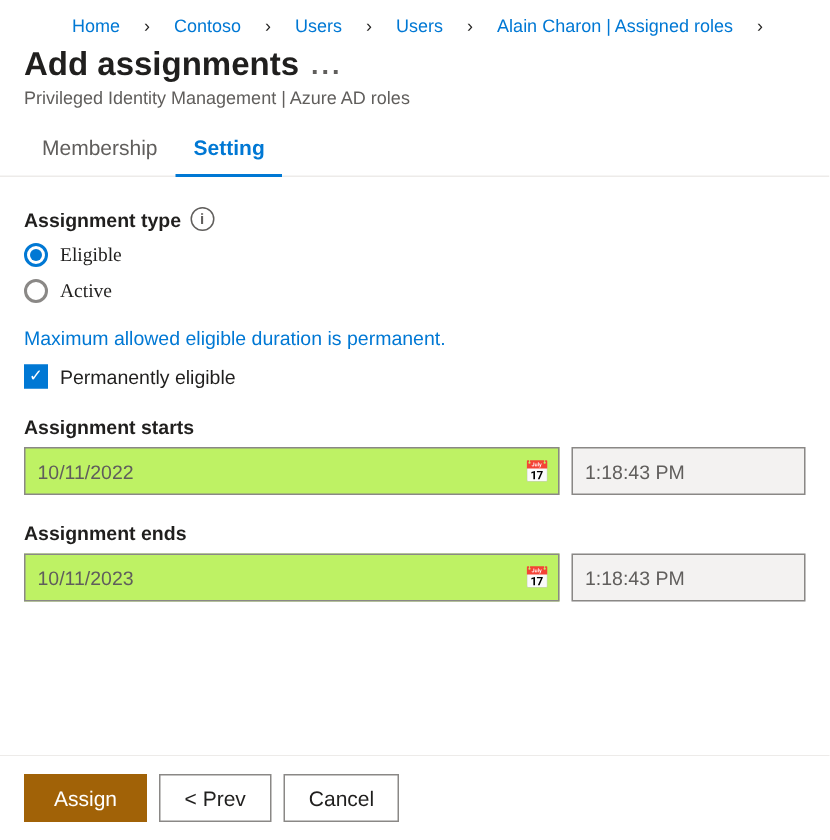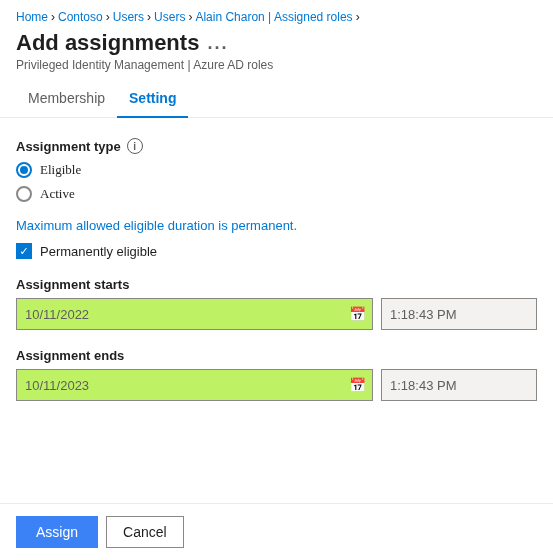--- a/index.html
+++ b/index.html
@@ -10,21 +10,22 @@
       background: #fff;
       width: 553px;
       min-height: 560px;
     }
     .breadcrumb {
       display: flex;
       padding: 10px 16px 6px;
       font-size: 12px;
       color: #0078d4;
       flex-wrap: wrap;
-      gap: 0;
+      gap: 13px;
+      margin-left: 32px;
     }
     .breadcrumb span { color: #201f1e; margin: 0 3px; }
     .breadcrumb a { color: #0078d4; text-decoration: none; cursor: pointer; }
     .page-header {
       padding: 0 16px 8px;
     }
     .page-title {
       font-size: 22px;
       font-weight: 600;
       color: #201f1e;
@@ -209,21 +210,21 @@
       left: 0;
       width: 553px;
       background: #fff;
       border-top: 1px solid #edebe9;
       padding: 12px 16px;
       display: flex;
       gap: 8px;
       align-items: center;
     }
     .btn-assign {
-      background: #3b82f6;
+      background: #a16207;
       color: #fff;
       border: none;
       padding: 6px 20px;
       font-size: 14px;
       cursor: pointer;
       height: 32px;
     }
     .btn-secondary {
       background: #fff;
       color: #201f1e;
@@ -310,14 +311,15 @@
         <span class="calendar-icon-wrap">📅</span>
       </div>
       <input type="text" class="time-input" readonly="" value="1:18:43 PM" style="">
     </div>
   </div>
 
 </div>
 
 <div class="footer">
   <button class="btn-assign">Assign</button>
+  <button class="btn-secondary">&lt; Prev</button>
   <button class="btn-secondary">Cancel</button>
 </div>
 
 </body></html>

